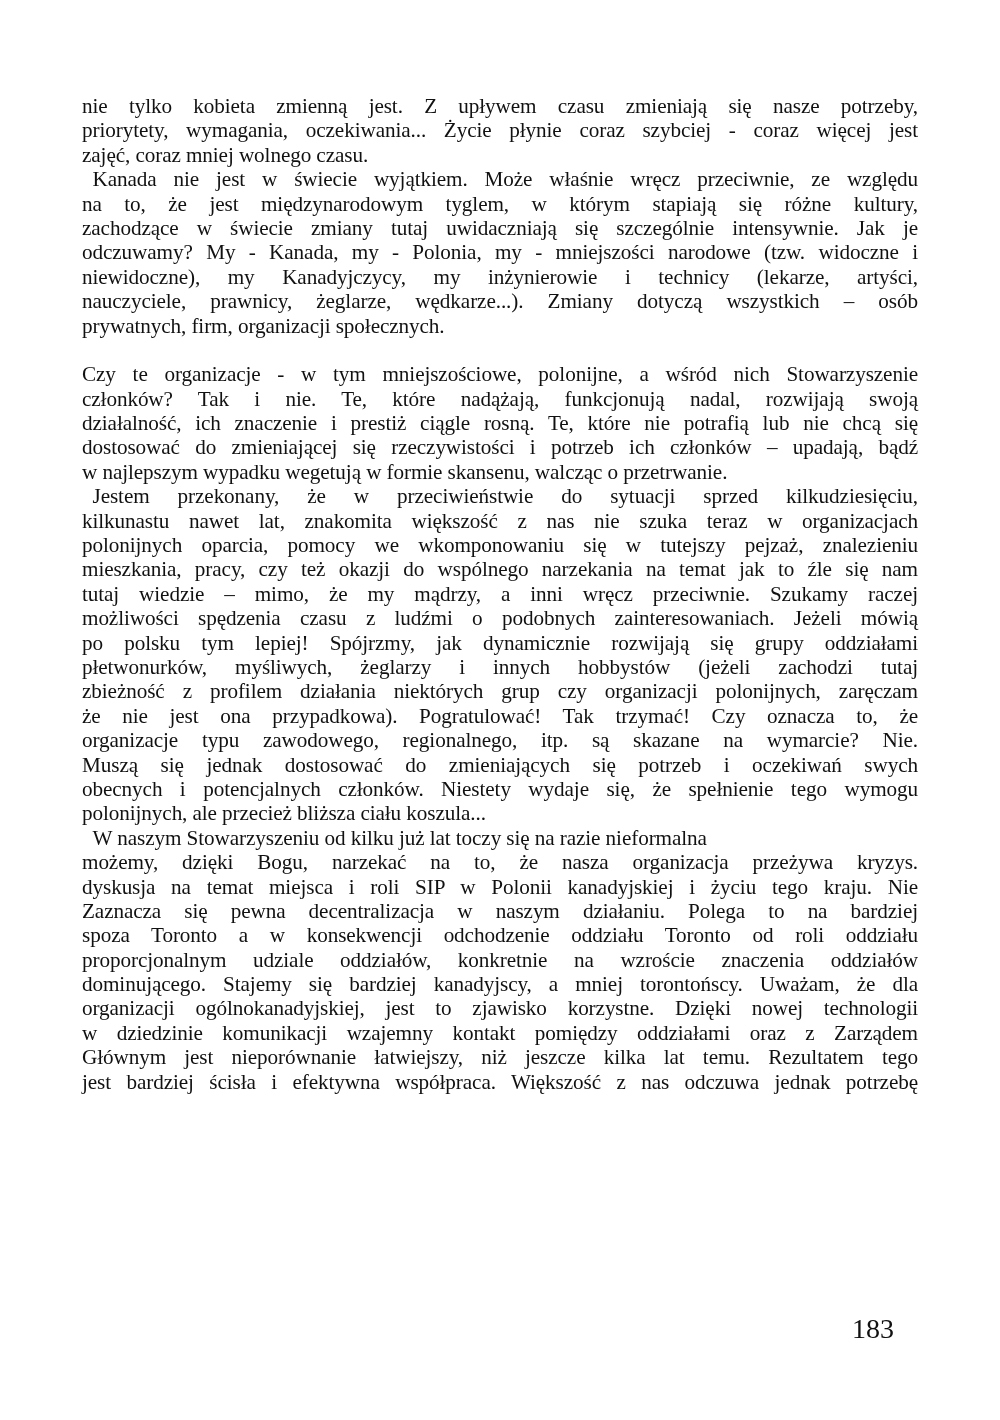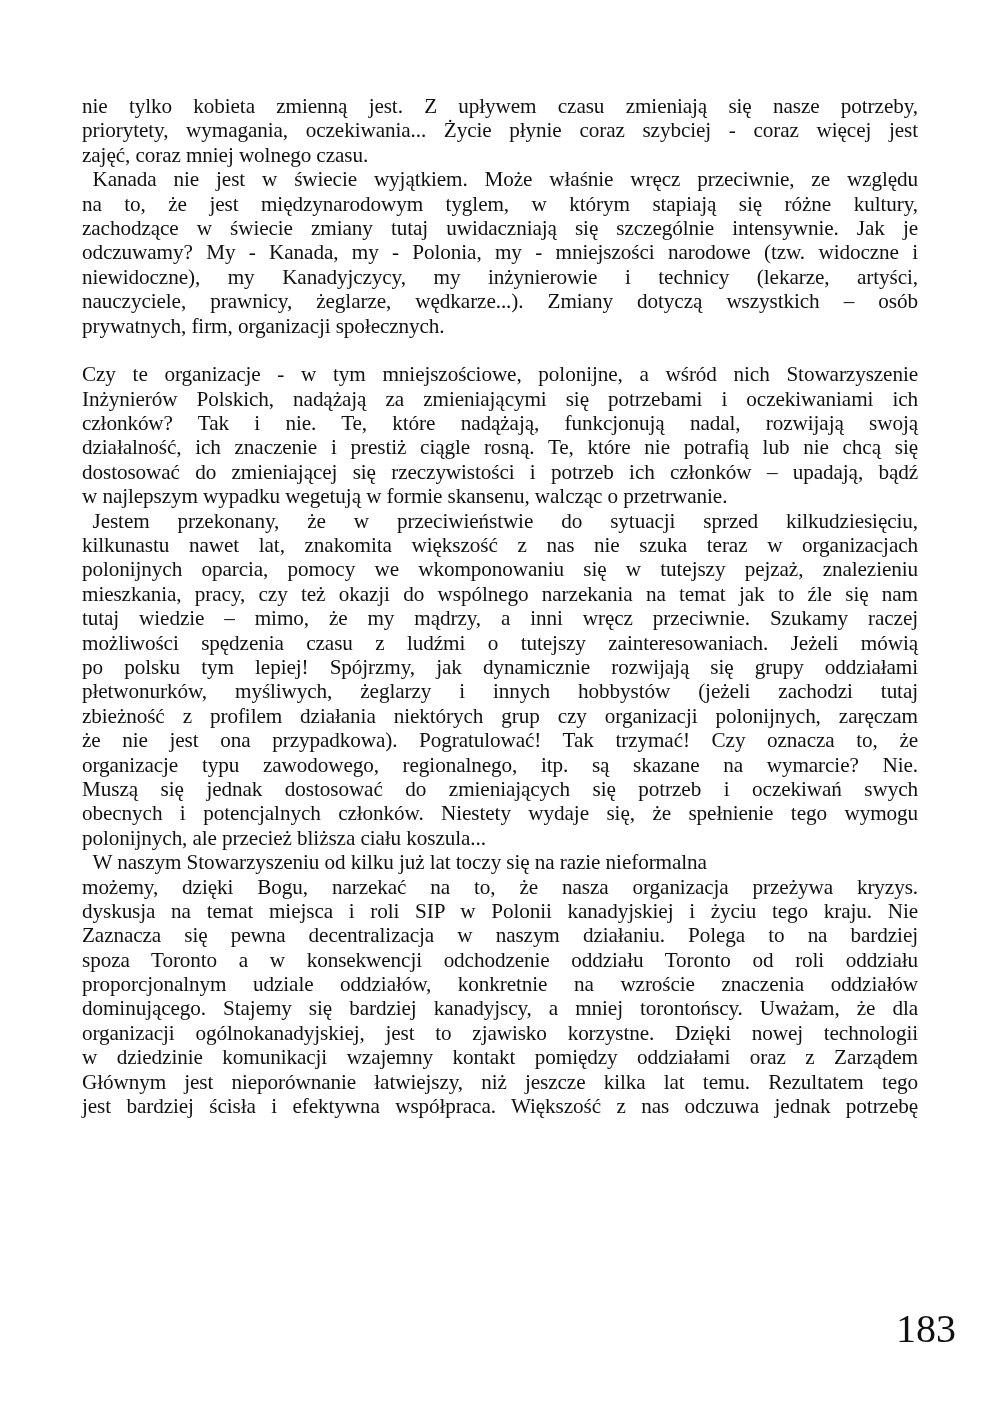--- a/index.html
+++ b/index.html
@@ -31,23 +31,23 @@
       letter-spacing: -0.1px;
     }
     .line.last {
       text-align-last: left;
     }
     .gap {
       height: 24.4px;
     }
     .page-number {
       position: absolute;
-      left: 896px;
+      left: 852px;
       top: 1312px;
-      font-size: 40px;
+      font-size: 28px;
       line-height: 34px;
       font-family: "Liberation Serif", serif;
       color: #111111;
     }
   </style>
 </head>
 <body>
 
 <div class="page">
 
@@ -63,34 +63,33 @@
     <div class="line">zachodzące w świecie zmiany tutaj uwidaczniają się szczególnie intensywnie. Jak je</div>
     <div class="line">odczuwamy? My - Kanada, my - Polonia, my - mniejszości narodowe (tzw. widoczne i</div>
     <div class="line">niewidoczne), my   Kanadyjczycy, my   inżynierowie i technicy (lekarze, artyści,</div>
     <div class="line">nauczyciele, prawnicy, żeglarze, wędkarze...). Zmiany dotyczą wszystkich – osób</div>
     <div class="line last">prywatnych, firm, organizacji społecznych.</div>
   </div>
   <div class="gap"></div>
 
   <div>
     <div class="line">Czy te organizacje - w tym mniejszościowe, polonijne, a wśród nich Stowarzyszenie</div>
-    <div class="line">Inżynierów Polskich, nadążają za zmieniającymi się potrzebami i oczekiwaniami ich</div>
     <div class="line">członków? Tak i nie. Te, które nadążają, funkcjonują nadal, rozwijają swoją</div>
     <div class="line">działalność, ich znaczenie i prestiż ciągle rosną. Te, które nie potrafią lub nie chcą się</div>
     <div class="line">dostosować do zmieniającej się rzeczywistości i potrzeb ich członków – upadają, bądź</div>
     <div class="line last">w najlepszym wypadku wegetują w formie skansenu, walcząc o przetrwanie.</div>
   </div>
 
   <div>
     <div class="line"> Jestem przekonany, że w przeciwieństwie do sytuacji sprzed kilkudziesięciu,</div>
     <div class="line">kilkunastu nawet lat, znakomita większość z nas nie szuka teraz w organizacjach</div>
     <div class="line">polonijnych oparcia, pomocy we wkomponowaniu się w tutejszy pejzaż, znalezieniu</div>
     <div class="line">mieszkania, pracy, czy też okazji do wspólnego narzekania na temat jak to źle się nam</div>
     <div class="line">tutaj wiedzie – mimo, że my mądrzy, a inni wręcz przeciwnie. Szukamy raczej</div>
-    <div class="line">możliwości spędzenia czasu z ludźmi o tutejszy zainteresowaniach. Jeżeli mówią</div>
+    <div class="line">możliwości spędzenia czasu z ludźmi o podobnych zainteresowaniach. Jeżeli mówią</div>
     <div class="line">po polsku   tym lepiej! Spójrzmy, jak dynamicznie rozwijają się grupy oddziałami</div>
     <div class="line">płetwonurków, myśliwych, żeglarzy i innych hobbystów (jeżeli zachodzi tutaj</div>
     <div class="line">zbieżność z profilem działania niektórych grup czy organizacji polonijnych, zaręczam</div>
     <div class="line">że nie jest ona przypadkowa). Pogratulować! Tak trzymać! Czy oznacza to, że</div>
     <div class="line">organizacje typu zawodowego, regionalnego, itp. są skazane na wymarcie? Nie.</div>
     <div class="line">Muszą się jednak dostosować do zmieniających się potrzeb i oczekiwań swych</div>
     <div class="line">obecnych i potencjalnych członków. Niestety wydaje się, że spełnienie tego wymogu</div>
     <div class="line last">polonijnych, ale przecież bliższa ciału koszula...</div>
   </div>
 

